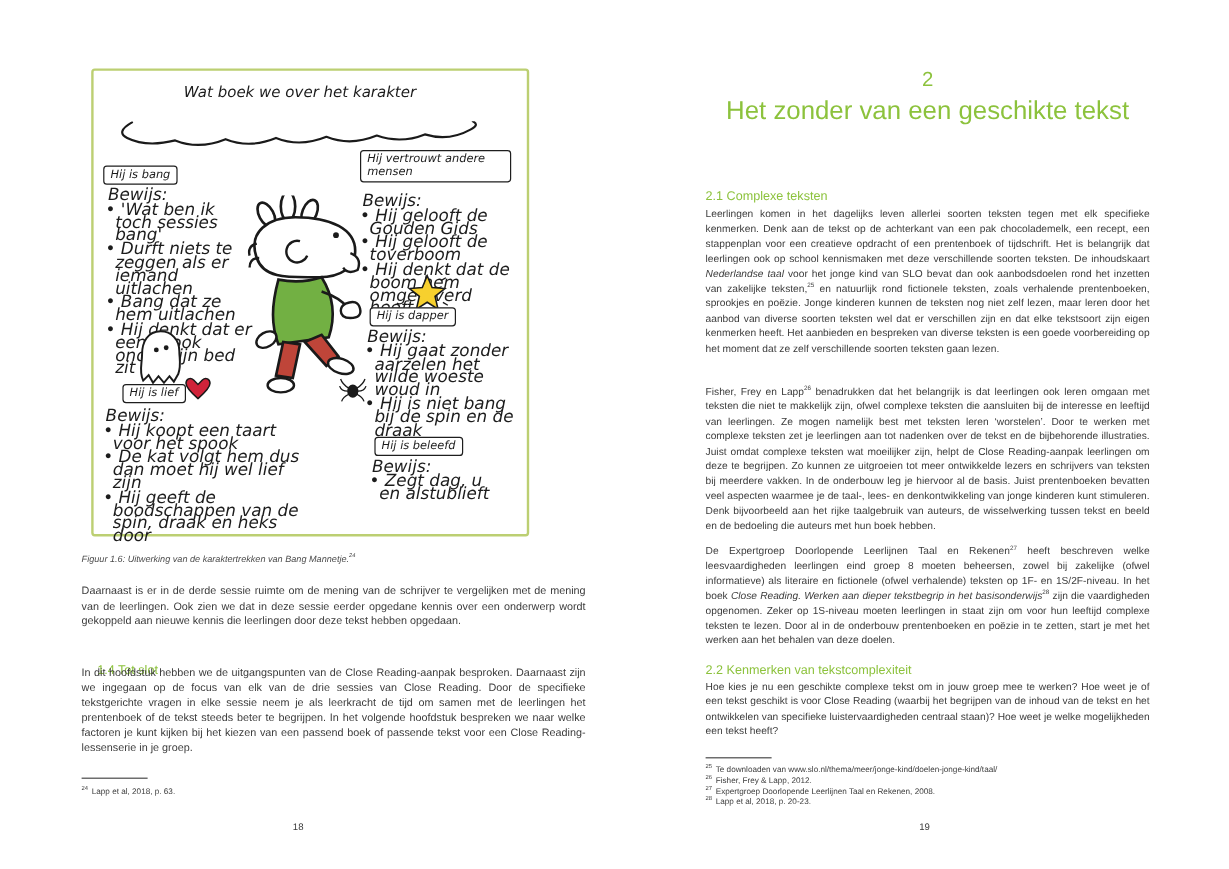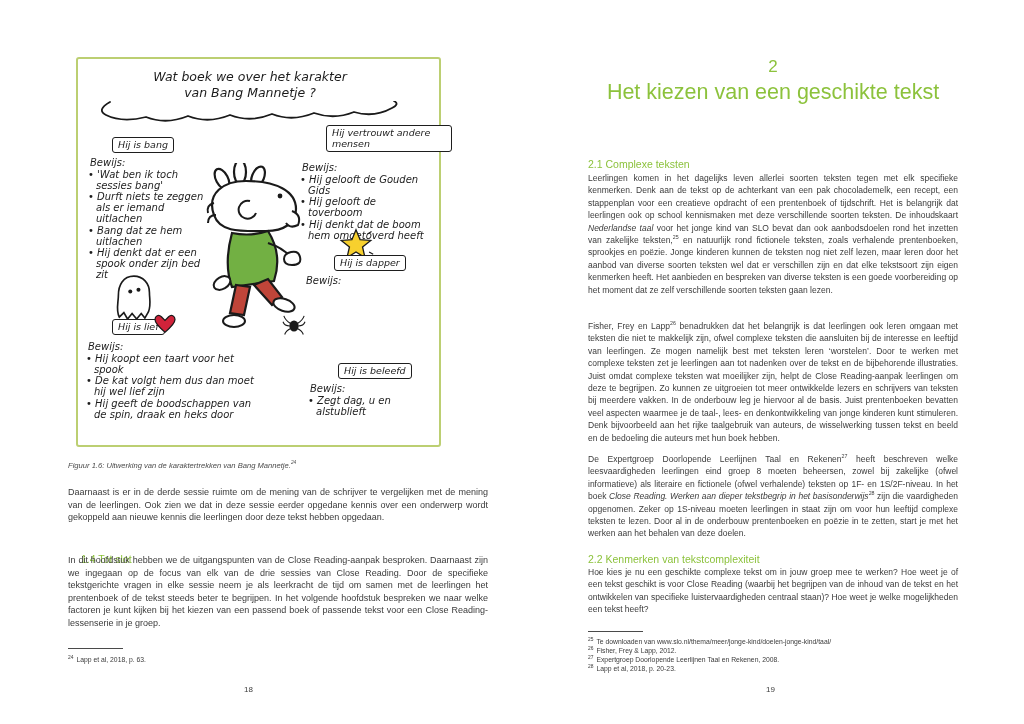--- a/index.html
+++ b/index.html
@@ -15,22 +15,22 @@
   .figure-box{
     position:absolute;left:8px;top:57px;width:361px;height:386px;
     border:2px solid #bccf72;border-radius:3px;background:#fff;
     font-family:"DejaVu Sans", sans-serif;font-style:italic;color:#1c1c1c;
   }
   .fig-title{position:absolute;left:22px;top:10px;width:300px;text-align:center;
     font-size:12.5px;line-height:16px;}
   .fig-wave{position:absolute;left:16px;top:42px;}
   .hand-label{display:inline-block;border:1.5px solid #1e1e1e;border-radius:3px;
     padding:1px 5px 2px;font-size:9.5px;background:#fff;line-height:11px;}
-  .trait{position:absolute;margin-left:26px;}
-  .bewijs{position:absolute;font-size:10px;line-height:10.8px;}
+  .trait{position:absolute;}
+  .bewijs{position:absolute;font-size:14px;line-height:10.8px;}
   .bewijs .bw-title{margin:0 0 1px 2px;}
   .bewijs ul{margin:0;padding:0;list-style:none;}
   .bewijs li{padding-left:8px;text-indent:-8px;margin-bottom:1px;}
   .bewijs li::before{content:"\2022  ";}
   .sprite{position:absolute;}
 
   
   .caption{position:absolute;left:0;top:453px;width:420px;
     font-size:7.6px;font-style:italic;color:#4a4a4a;}
   .body-l{position:absolute;left:0;width:420px;font-size:9px;line-height:12.5px;
@@ -51,21 +51,20 @@
 </style>
 </head>
 <body>
 
 <div class="col" id="left-col">
 
   <div class="figure-box">
 
     <div class="fig-title">
       <div>Wat boek we over het karakter</div>
-      <div>van Bang Mannetje ?</div>
     </div>
     <svg class="fig-wave" viewBox="0 0 310 26" width="310" height="26">
       <path d="M16 1 Q2 9 12 14 Q28 22 52 16 Q72 24 94 15 Q114 23 136 14 Q156 22 178 13 Q198 21 220 12 Q240 19 260 11 Q280 17 298 7 Q306 3 300 0" fill="none" stroke="#1a1a1a" stroke-width="1.8" stroke-linecap="round"></path>
     </svg>
 
     <div class="trait" style="left:8px;top:74px;">
       <span class="hand-label">Hij is bang</span>
     </div>
     <div class="bewijs" style="left:10px;top:99px;width:122px;">
       <div class="bw-title">Bewijs:</div>
@@ -76,21 +75,21 @@
           <li>Hij denkt dat er een spook onder zijn bed zit</li>
         </ul>
     </div>
 
     <svg class="sprite" style="left:34px;top:214px;" viewBox="0 0 46 54" width="42" height="50">
       <path d="M24 3 C12 3 7 13 7 24 C7 32 4 40 8 48 L13 43 L17 50 L22 44 L27 50 L32 44 L36 49 L40 42 C43 34 41 28 41 21 C41 11 34 3 24 3 Z" fill="#fff" stroke="#1a1a1a" stroke-width="1.8"></path>
       <circle cx="20" cy="20" r="2.2" fill="#1a1a1a"></circle>
       <circle cx="29" cy="18" r="2.2" fill="#1a1a1a"></circle>
     </svg>
 
-    <div class="trait" style="left:8px;top:256px;">
+    <div class="trait" style="left:24px;top:256px;">
       <span class="hand-label">Hij is lief</span>
     </div>
     <svg class="sprite" style="left:76px;top:255px;" viewBox="0 0 24 22" width="22" height="20">
       <path d="M12 20 C5 14 1 10 1 6 C1 2 5 0 8 3 L12 7 L16 3 C19 0 23 2 23 6 C23 10 19 14 12 20 Z" fill="#d0233a" stroke="#1a1a1a" stroke-width="1.4"></path>
     </svg>
     <div class="bewijs" style="left:8px;top:283px;width:168px;">
       <div class="bw-title">Bewijs:</div>
       <ul>
           <li>Hij koopt een taart voor het spook</li>
           <li>De kat volgt hem dus dan moet hij wel lief zijn</li>
@@ -140,20 +139,24 @@
       <polygon points="22,3 27,15 40,16 30,24 33,37 22,30 11,37 14,24 4,16 17,15" fill="#f7d02e" stroke="#1a1a1a" stroke-width="1.6"></polygon>
       <line x1="38" y1="30" x2="43" y2="33" stroke="#1a1a1a" stroke-width="1.4"></line>
       <line x1="36" y1="8" x2="41" y2="5" stroke="#1a1a1a" stroke-width="1.4"></line>
     </svg>
 
     <div class="trait" style="left:230px;top:192px;">
       <span class="hand-label">Hij is dapper</span>
     </div>
     <div class="bewijs" style="left:226px;top:217px;width:132px;">
       <div class="bw-title">Bewijs:</div>
+      <ul>
+          <li>Hij gaat zonder aarzelen het wilde woeste woud in</li>
+          <li>Hij is niet bang bij de spin en de draak</li>
+        </ul>
     </div>
 
     <svg class="sprite" style="left:204px;top:256px;" viewBox="0 0 28 26" width="24" height="22">
       <g stroke="#1a1a1a" stroke-width="1.3" fill="none">
         <path d="M10 10 C5 7 3 4 2 1"></path>
         <path d="M9 13 C4 13 2 11 1 8"></path>
         <path d="M10 16 C6 18 4 20 3 23"></path>
         <path d="M18 10 C23 7 25 4 26 1"></path>
         <path d="M19 13 C24 13 26 11 27 8"></path>
         <path d="M18 16 C22 18 24 20 25 23"></path>
@@ -182,21 +185,21 @@
 
   <div class="fn-rule" style="top:648px;"></div>
   <div class="fn" style="top:654px;"><span class="fn-num">24</span><span>Lapp et al, 2018, p. 63.</span></div>
 
   <div class="page-num" style="left:176px;top:685px;">18</div>
 </div>
 
 <div class="col" id="right-col">
 
   <div class="chap-num">2</div>
-  <div class="chap-title">Het kiezen van een geschikte tekst</div>
+  <div class="chap-title">Het zonder van een geschikte tekst</div>
 
   <h3 class="green-head" style="top:158px;margin:0;">2.1 Complexe teksten</h3>
   <p class="body-r" style="top:172px;margin:0;"><span>Leerlingen komen in het dagelijks leven allerlei soorten teksten tegen met elk specifieke kenmerken. Denk aan de tekst op de achterkant van een pak chocolademelk, een recept, een stappenplan voor een creatieve opdracht of een prentenboek of tijdschrift. Het is belangrijk dat leerlingen ook op school kennismaken met deze verschillende soorten teksten. De inhoudskaart </span><span class="it">Nederlandse taal</span><span> voor het jonge kind van SLO bevat dan ook aanbodsdoelen rond het inzetten van zakelijke teksten,</span><span class="sup">25</span><span> en natuurlijk rond fictionele teksten, zoals verhalende prentenboeken, sprookjes en poëzie. Jonge kinderen kunnen de teksten nog niet zelf lezen, maar leren door het aanbod van diverse soorten teksten wel dat er verschillen zijn en dat elke tekstsoort zijn eigen kenmerken heeft. Het aanbieden en bespreken van diverse teksten is een goede voorbereiding op het moment dat ze zelf verschillende soorten teksten gaan lezen.</span></p>
   <p class="body-r" style="top:320px;margin:0;"><span>Fisher, Frey en Lapp</span><span class="sup">26</span><span> benadrukken dat het belangrijk is dat leerlingen ook leren omgaan met teksten die niet te makkelijk zijn, ofwel complexe teksten die aansluiten bij de interesse en leeftijd van leerlingen. Ze mogen namelijk best met teksten leren ‘worstelen’. Door te werken met complexe teksten zet je leerlingen aan tot nadenken over de tekst en de bijbehorende illustraties. Juist omdat complexe teksten wat moeilijker zijn, helpt de Close Reading-aanpak leerlingen om deze te begrijpen. Zo kunnen ze uitgroeien tot meer ontwikkelde lezers en schrijvers van teksten bij meerdere vakken. In de onderbouw leg je hiervoor al de basis. Juist prentenboeken bevatten veel aspecten waarmee je de taal-, lees- en denkontwikkeling van jonge kinderen kunt stimuleren. Denk bijvoorbeeld aan het rijke taalgebruik van auteurs, de wisselwerking tussen tekst en beeld en de bedoeling die auteurs met hun boek hebben.</span></p>
   <p class="body-r" style="top:453px;margin:0;"><span>De Expertgroep Doorlopende Leerlijnen Taal en Rekenen</span><span class="sup">27</span><span> heeft beschreven welke leesvaardigheden leerlingen eind groep 8 moeten beheersen, zowel bij zakelijke (ofwel informatieve) als literaire en fictionele (ofwel verhalende) teksten op 1F- en 1S/2F-niveau. In het boek </span><span class="it">Close Reading. Werken aan dieper tekstbegrip in het basisonderwijs</span><span class="sup">28</span><span> zijn die vaardigheden opgenomen. Zeker op 1S-niveau moeten leerlingen in staat zijn om voor hun leeftijd complexe teksten te lezen. Door al in de onderbouw prentenboeken en poëzie in te zetten, start je met het werken aan het behalen van deze doelen.</span></p>
 
   <h3 class="green-head" style="top:553px;margin:0;">2.2 Kenmerken van tekstcomplexiteit</h3>
   <p class="body-r" style="top:566px;margin:0;">Hoe kies je nu een geschikte complexe tekst om in jouw groep mee te werken? Hoe weet je of een tekst geschikt is voor Close Reading (waarbij het begrijpen van de inhoud van de tekst en het ontwikkelen van specifieke luistervaardigheden centraal staan)? Hoe weet je welke mogelijkheden een tekst heeft?</p>
 
   <div class="fn-rule" style="top:631px;"></div>

